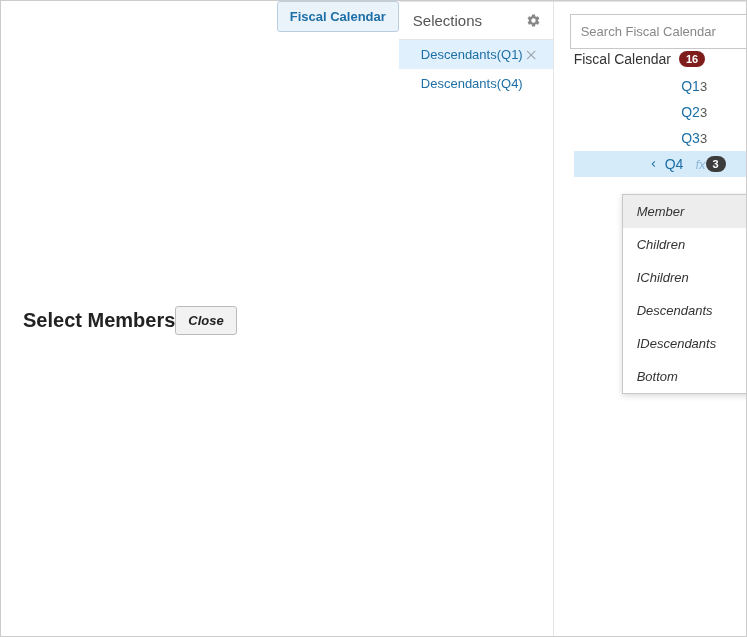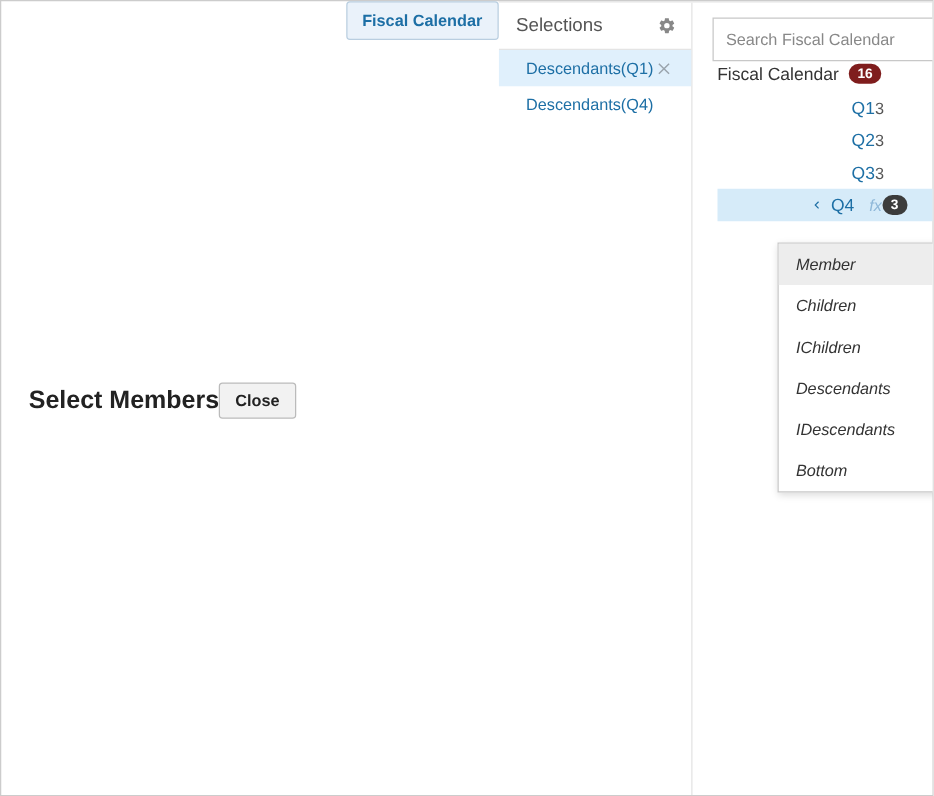--- a/index.html
+++ b/index.html
@@ -33,20 +33,21 @@
   }
   .close-btn {
     border: 1px solid #bbb;
     background: #f2f2f2;
     color: #222;
     font-weight: bold;
     padding: 6px 12px;
     border-radius: 3px;
     cursor: pointer;
     font-size: 13px;
+    font-style: italic;
   }
   .calendar-btn-row {
     padding: 0 0 10px 22px;
   }
   .calendar-btn {
     border: 1px solid #b9cee0;
     background: #eaf2fa;
     color: #1d6fa5;
     font-weight: bold;
     padding: 7px 12px;

